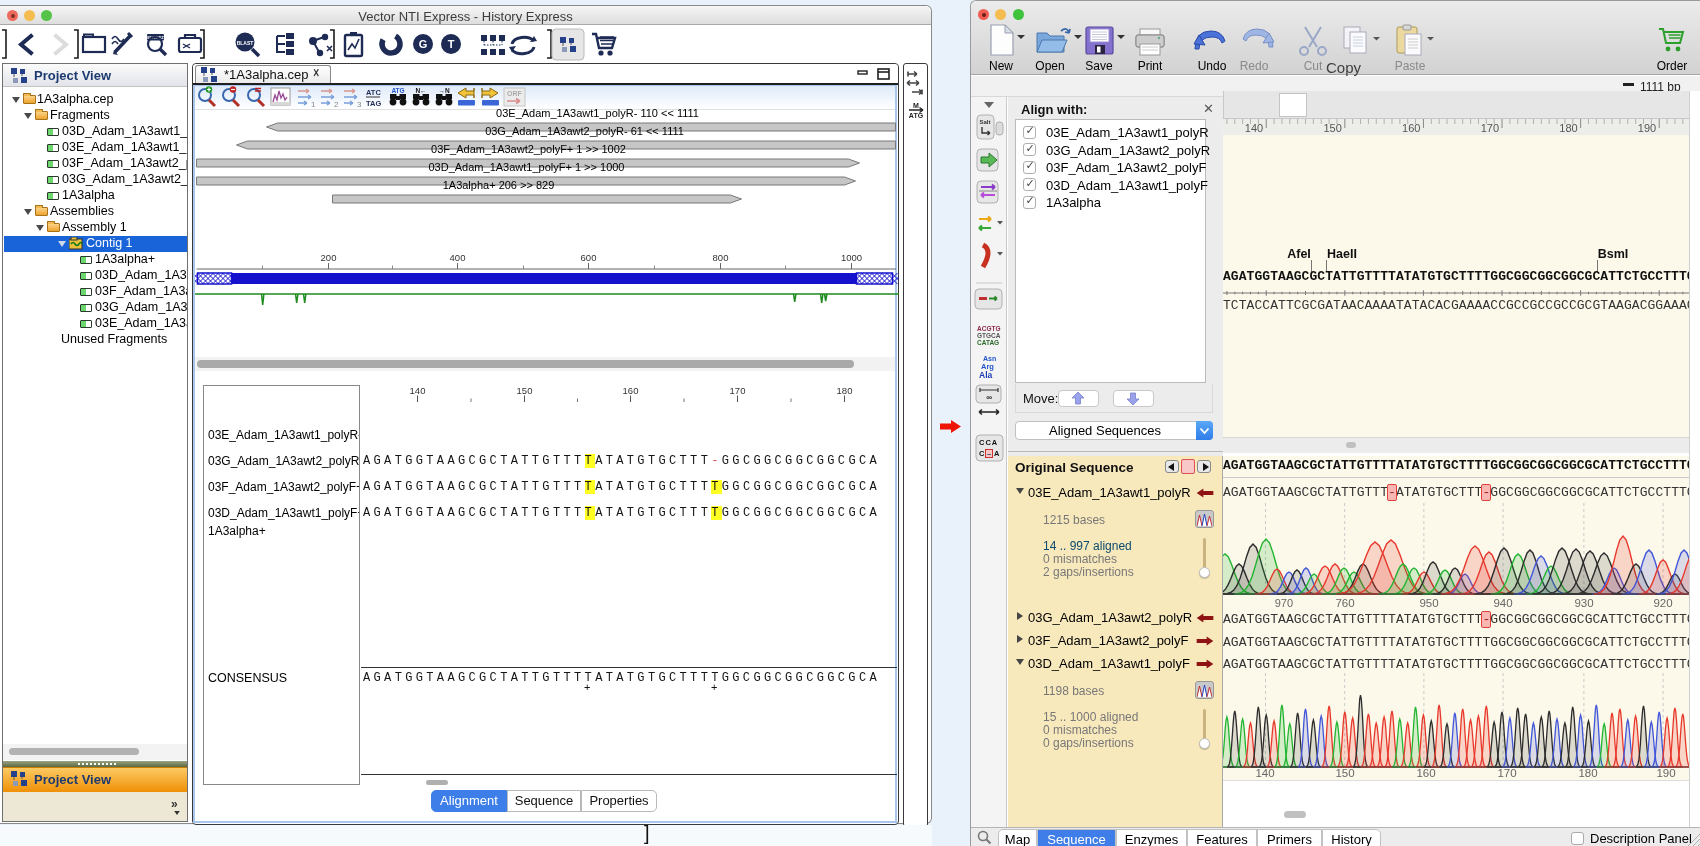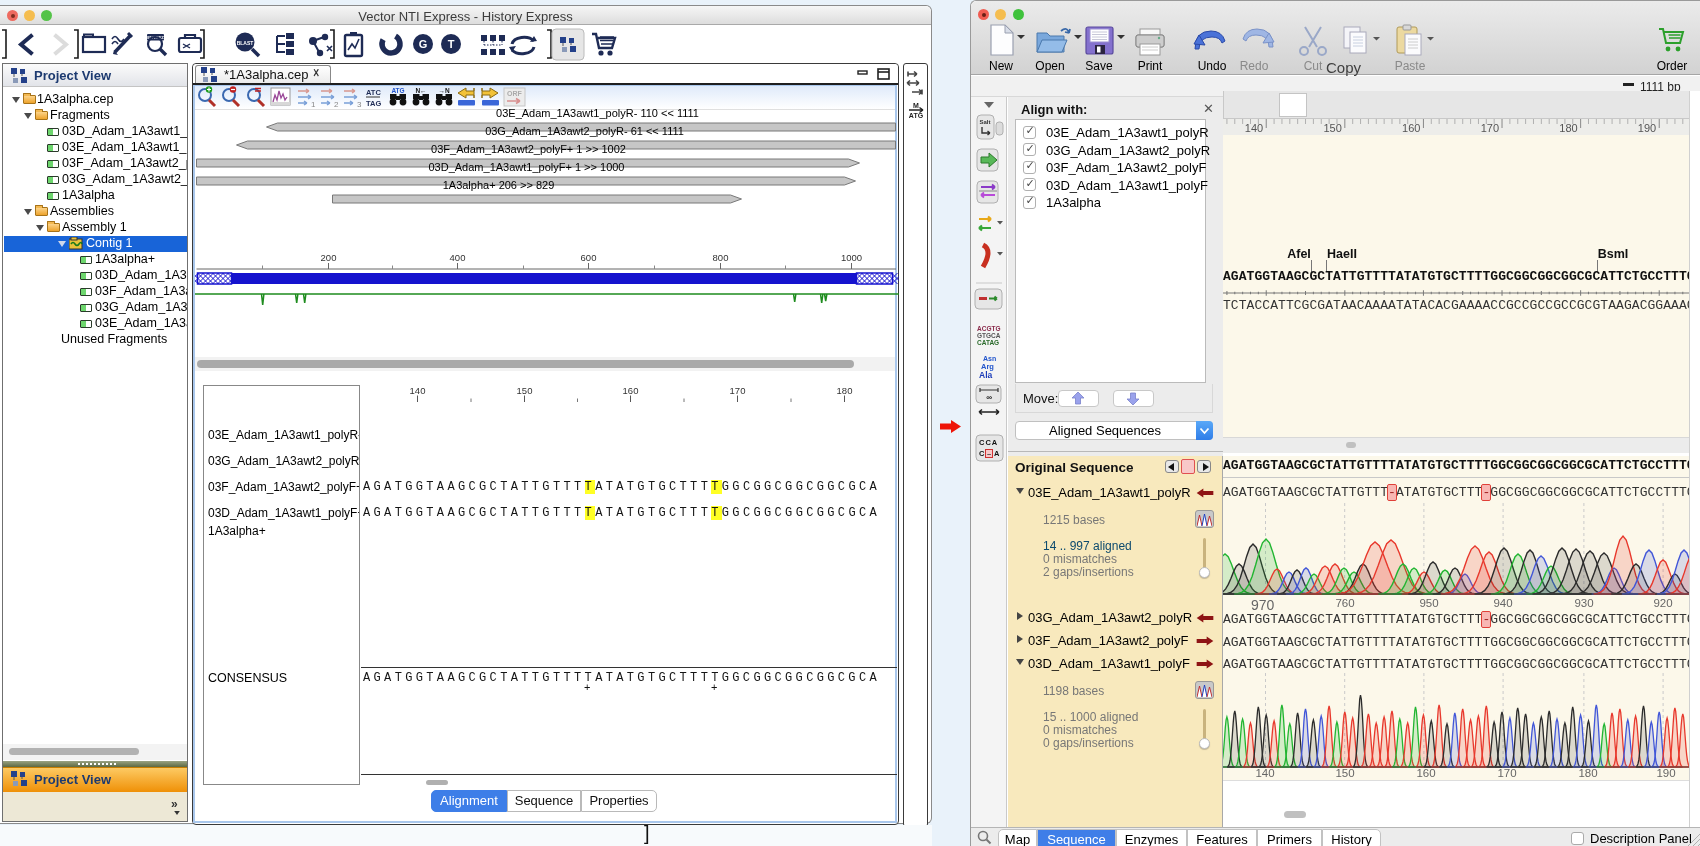--- a/index.html
+++ b/index.html
@@ -299,20 +299,21 @@
           <path d="M110.0,12.5 V16" stroke="#777"></path>
           <path d="M216.5,12.5 V16" stroke="#777"></path>
           <path d="M323.0,12.5 V16" stroke="#777"></path>
           <path d="M430.0,12.5 V16" stroke="#777"></path>
         </svg>
         <div class="abs" style="left:13px;top:342px;font-size:12px;color:#000;width:151px;overflow:hidden;white-space:nowrap">03E_Adam_1A3awt1_polyR-</div>
         <div class="abs" style="left:13px;top:368px;font-size:12px;color:#000;width:151px;overflow:hidden;white-space:nowrap">03G_Adam_1A3awt2_polyR-</div>
         <div class="abs" style="left:13px;top:394px;font-size:12px;color:#000;width:151px;overflow:hidden;white-space:nowrap">03F_Adam_1A3awt2_polyF+</div>
         <div class="abs" style="left:13px;top:420px;font-size:12px;color:#000;width:151px;overflow:hidden;white-space:nowrap">03D_Adam_1A3awt1_polyF+</div>
         <div class="abs" style="left:13px;top:438px;font-size:12px;color:#000;width:151px;overflow:hidden;white-space:nowrap">1A3alpha+</div>
+        <div class="abs seqL" style="left:168px;top:368px">AGATGGTAAGCGCTATTGTTT<span class="ylw">T</span>ATATGTGCTTT<span class="redgap">-</span>GGCGGCGGCGGCGCA</div>
         <div class="abs seqL" style="left:168px;top:394px">AGATGGTAAGCGCTATTGTTT<span class="ylw">T</span>ATATGTGCTTT<span class="ylw">T</span>GGCGGCGGCGGCGCA</div>
         <div class="abs seqL" style="left:168px;top:420px">AGATGGTAAGCGCTATTGTTT<span class="ylw">T</span>ATATGTGCTTT<span class="ylw">T</span>GGCGGCGGCGGCGCA</div>
         <div class="abs" style="left:166px;top:581px;width:536px;height:1px;background:#333"></div>
         <div class="abs" style="left:13px;top:585px;font-size:12.5px;color:#000">CONSENSUS</div>
         <div class="abs seqL" style="left:168px;top:585px">AGATGGTAAGCGCTATTGTTTTATATGTGCTTTTGGCGGCGGCGGCGCA</div>
         <div class="abs" style="left:389px;top:595px;font-size:11px;color:#111">+</div>
         <div class="abs" style="left:516px;top:595px;font-size:11px;color:#111">+</div>
         <div class="abs" style="left:166px;top:688px;width:536px;height:1px;background:#333"></div>
         <div class="abs" style="left:231px;top:694px;width:22px;height:5px;border-radius:3px;background:#b0b0b0"></div>
         <div class="tab3" style="left:236px;top:704px;width:76px;background:#3d7ee8;color:#fff;border-color:#3d7ee8;border-radius:5px 0 0 5px">Alignment</div>
@@ -682,21 +683,21 @@
     <div class="abs" style="left:232px;top:708px;width:3px;height:34px;background:#c9b37e;border-radius:2px"></div>
     <div class="abs" style="left:228px;top:737px;width:11px;height:11px;background:#fff;border:1px solid #bbb;border-radius:50%;box-shadow:0 1px 1px rgba(0,0,0,0.2)"></div>
     <div class="abs" style="left:252px;top:455px;width:466px;height:371px;overflow:hidden">
       <div class="abs" style="left:0;top:0;width:466px;height:324px;background:#fcf8ea"></div>
       <div class="abs seqR" style="left:0;top:2px;font-weight:bold;color:#111">AGATGGTAAGCGCTATTGTTTTATATGTGCTTTTGGCGGCGGCGGCGCATTCTGCCTTTG</div>
       <div class="abs" style="left:0;top:21px;width:466px;height:1px;background:#c8c8c8"></div>
       <div class="abs seqR" style="left:0;top:29px;font-weight:normal;color:#333">AGATGGTAAGCGCTATTGTTT<span class="gapbox">-</span>ATATGTGCTTT<span class="gapbox">-</span>GGCGGCGGCGGCGCATTCTGCCTTTG</div>
       <div class="abs seqR" style="left:0;top:156px;font-weight:normal;color:#333">AGATGGTAAGCGCTATTGTTTTATATGTGCTTT<span class="gapbox">-</span>GGCGGCGGCGGCGCATTCTGCCTTTG</div>
       <div class="abs seqR" style="left:0;top:179px;font-weight:normal;color:#333">AGATGGTAAGCGCTATTGTTTTATATGTGCTTTTGGCGGCGGCGGCGCATTCTGCCTTTG</div>
       <div class="abs seqR" style="left:0;top:201px;font-weight:normal;color:#333">AGATGGTAAGCGCTATTGTTTTATATGTGCTTTTGGCGGCGGCGGCGCATTCTGCCTTTG</div>
-      <div class="abs" style="left:28px;top:141px;width:30px;text-align:left;font-size:14px;color:#666">970</div>
+      <div class="abs" style="left:40px;top:141px;width:30px;text-align:right;font-size:11px;color:#666">970</div>
       <div class="abs" style="left:107px;top:141px;width:30px;text-align:center;font-size:11.5px;color:#666">760</div>
       <div class="abs" style="left:191px;top:141px;width:30px;text-align:center;font-size:11.5px;color:#666">950</div>
       <div class="abs" style="left:265px;top:141px;width:30px;text-align:center;font-size:11.5px;color:#666">940</div>
       <div class="abs" style="left:346px;top:141px;width:30px;text-align:center;font-size:11.5px;color:#666">930</div>
       <div class="abs" style="left:425px;top:141px;width:30px;text-align:center;font-size:11.5px;color:#666">920</div>
       <div class="abs" style="left:27px;top:311px;width:30px;text-align:center;font-size:11.5px;color:#666">140</div>
       <div class="abs" style="left:107px;top:311px;width:30px;text-align:center;font-size:11.5px;color:#666">150</div>
       <div class="abs" style="left:188px;top:311px;width:30px;text-align:center;font-size:11.5px;color:#666">160</div>
       <div class="abs" style="left:269px;top:311px;width:30px;text-align:center;font-size:11.5px;color:#666">170</div>
       <div class="abs" style="left:350px;top:311px;width:30px;text-align:center;font-size:11.5px;color:#666">180</div>

